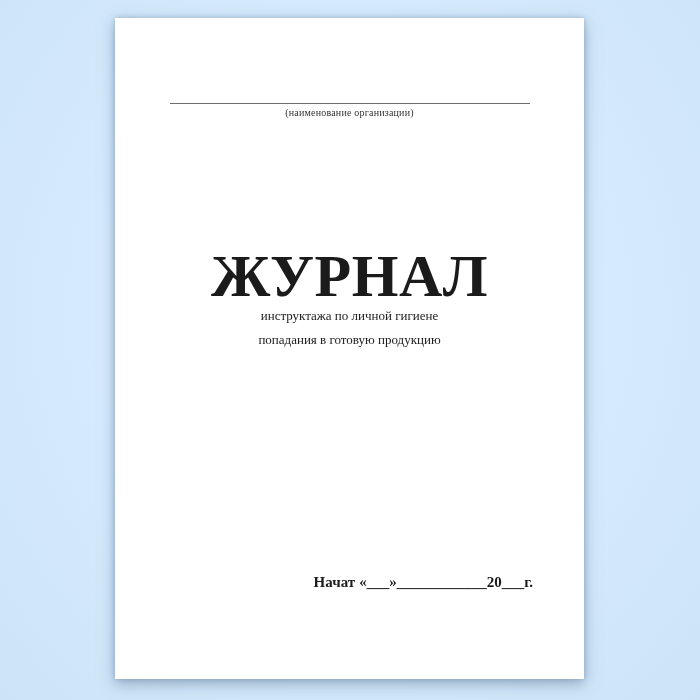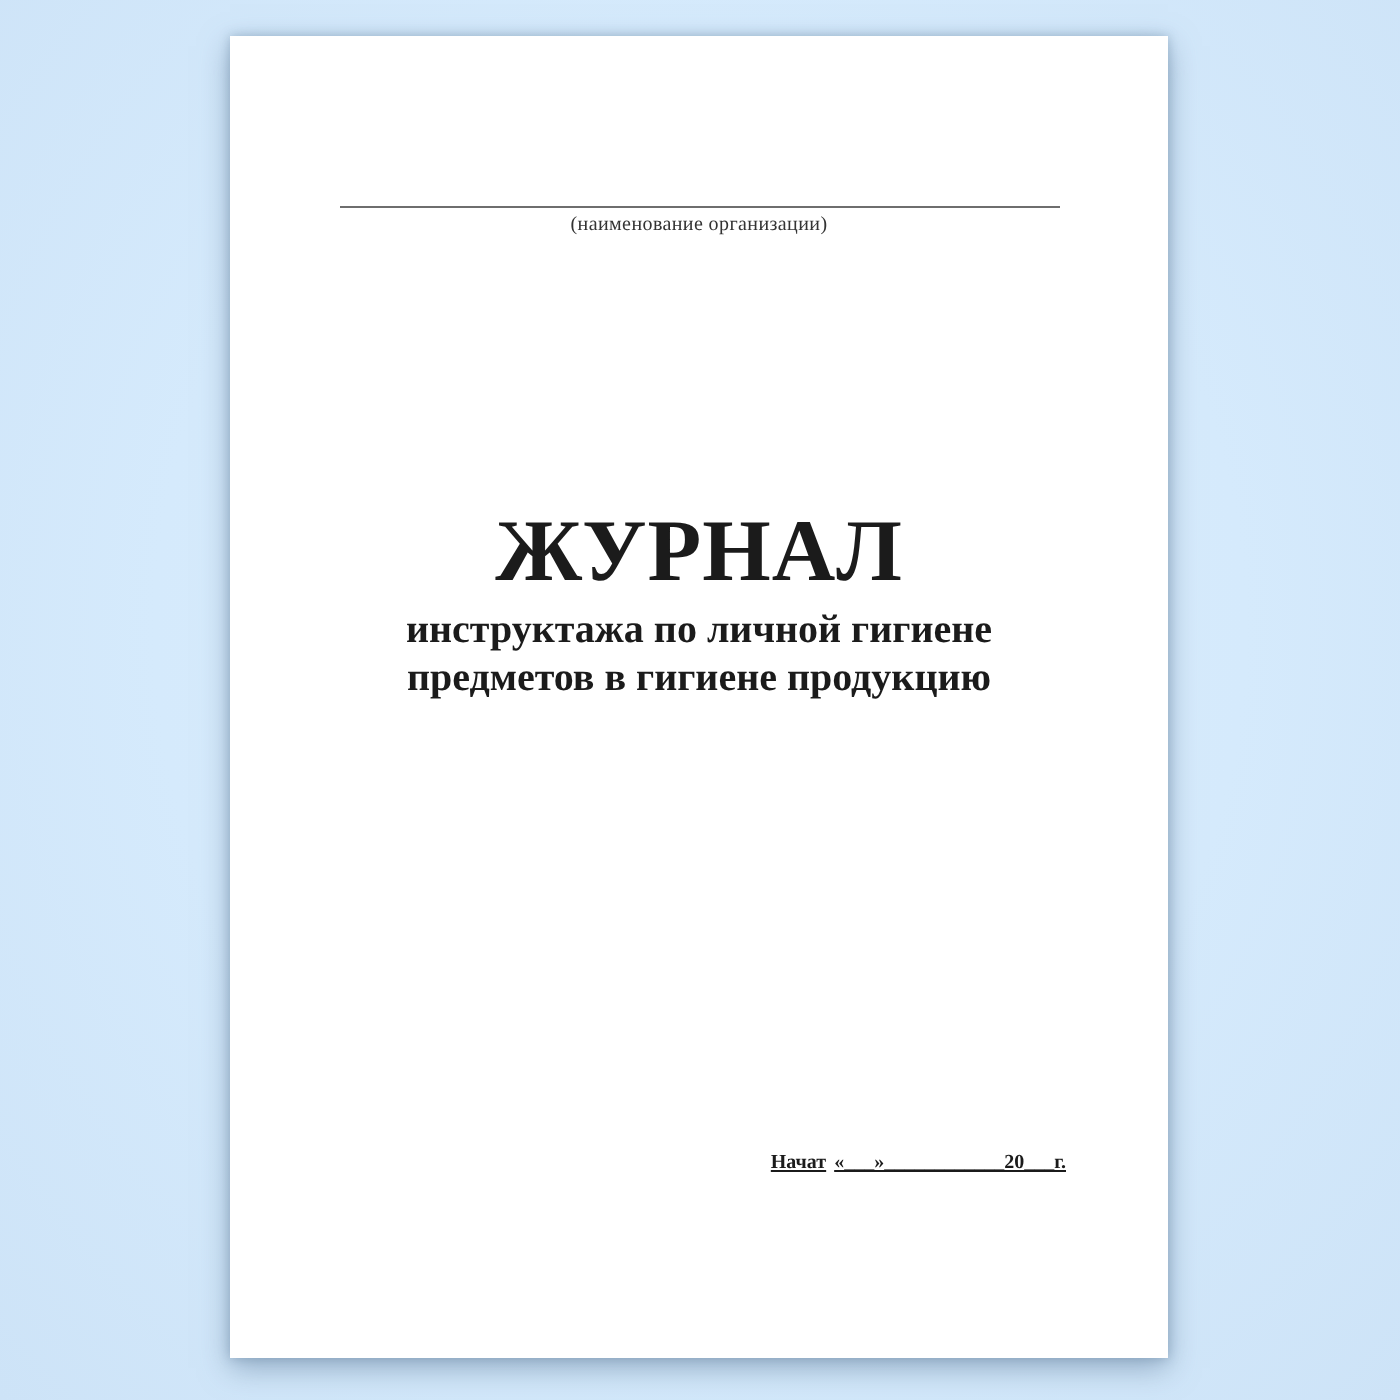--- a/index.html
+++ b/index.html
@@ -60,44 +60,43 @@
   .title-block {
     position: absolute;
     top: 233px;
     left: 0;
     width: 100%;
     text-align: center;
     color: #1b1b1b;
   }
 
   .journal-title {
-    font-size: 44px;
+    font-size: 60px;
     line-height: 50px;
     font-weight: 700;
     letter-spacing: 0.5px;
   }
 
   .journal-subtitle {
     margin-top: 3px;
-    font-size: 20px;
+    font-size: 13px;
     line-height: 23.5px;
-    font-weight: 700;
+    font-weight: 400;
   }
 
   
   .dates-block {
     position: absolute;
     top: 557px;
     right: 51px;
     text-align: right;
     color: #1b1b1b;
     font-weight: 700;
-    font-size: 10px;
+    font-size: 15px;
     line-height: 14px;
-    text-decoration: underline;
   }
 
   .date-row { margin-bottom: 9px; white-space: nowrap; }
 
   .date-label { margin-right: 4px; }
 </style>
 </head>
 <body>
 
 <div class="canvas">
@@ -105,21 +104,21 @@
 
     <div class="org-block">
       <div class="org-line"></div>
       <div class="org-caption">(наименование организации)</div>
     </div>
 
     <div class="title-block">
       <div class="journal-title">ЖУРНАЛ</div>
       <div class="journal-subtitle">
         <div>инструктажа по личной гигиене</div>
-        <div>предметов в гигиене продукцию</div>
+        <div>попадания в готовую продукцию</div>
       </div>
     </div>
 
     <div class="dates-block">
       <div class="date-row">
         <span class="date-label">Начат</span><span>«___»____________20___г.</span>
       </div>
     </div>
 
   </div>

